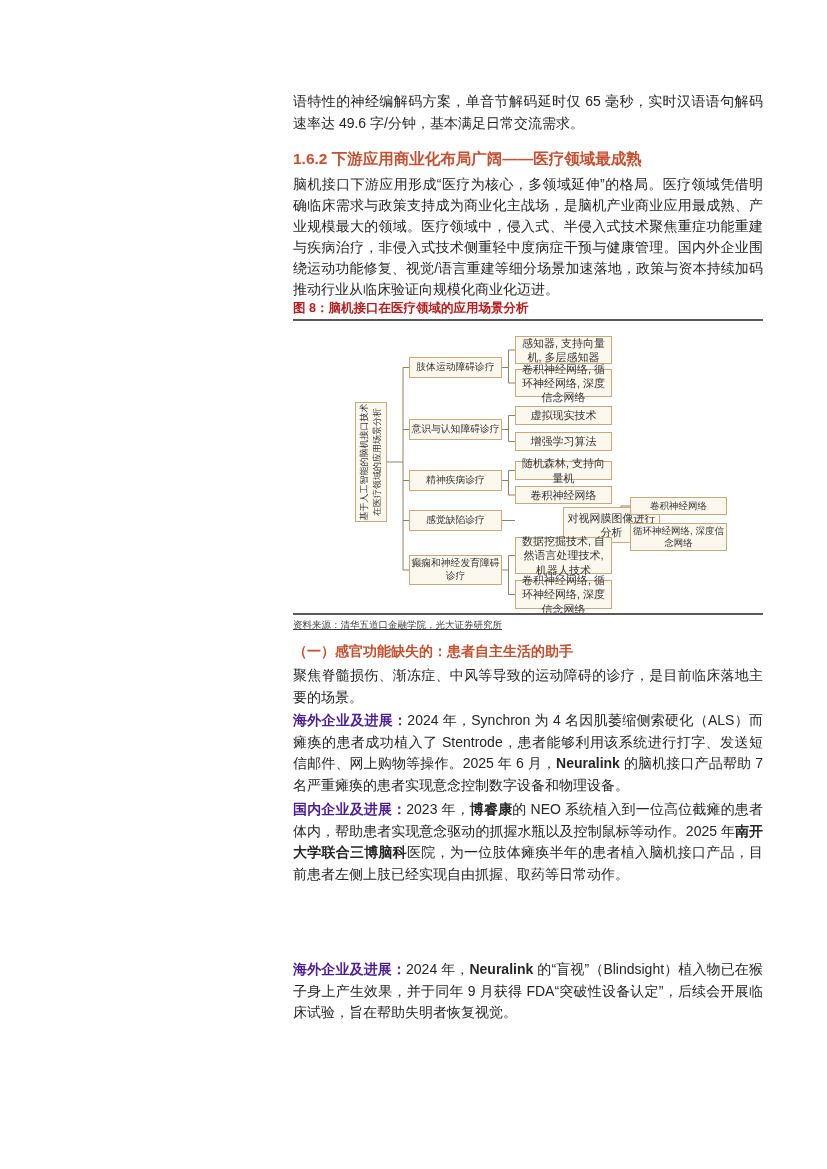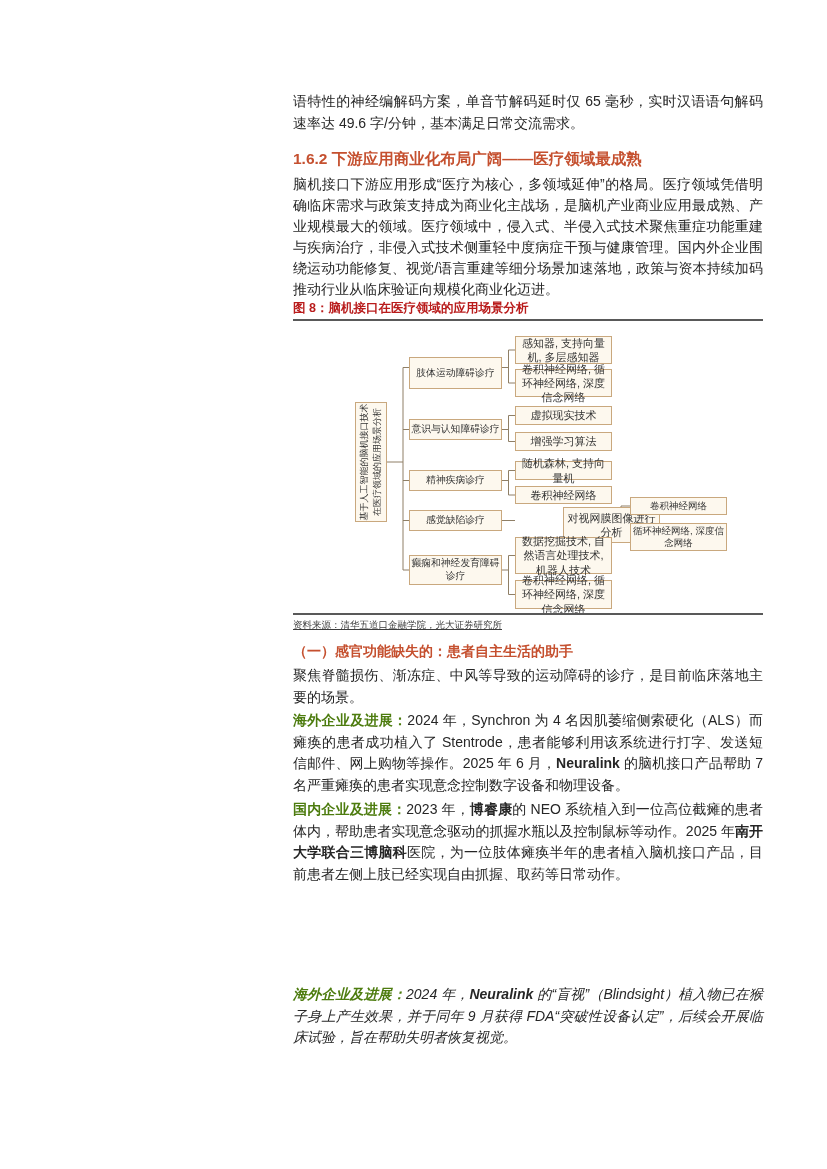--- a/index.html
+++ b/index.html
@@ -7,21 +7,21 @@
     position:relative;width:827px;height:1169px;background:#ffffff;
     margin:0 auto;overflow:hidden;
     font-family:"Liberation Sans","DejaVu Sans",sans-serif;
     color:#262626;
   }
   .body-text{
     position:absolute;left:293px;width:470px;margin:0;
     font-size:14px;line-height:21.5px;text-align:justify;
     color:#262626;
   }
-  .seg-label{color:#4d7c0f;font-weight:bold;}
+  .seg-label{color:#4c1d95;font-weight:bold;}
   .seg-bold{font-weight:bold;}
   .h-main{
     position:absolute;left:293px;width:470px;margin:0;
     font-size:15.5px;font-weight:bold;color:#C5502F;line-height:22px;
   }
   .h-sub{
     position:absolute;left:293px;width:470px;margin:0;
     font-size:14px;font-weight:bold;color:#C5502F;line-height:22px;
   }
   .fig-title{
@@ -40,21 +40,21 @@
   .diagram svg{position:absolute;left:0;top:0;}
   .node{
     position:absolute;box-sizing:border-box;
     border:1px solid #C9A87E;background:#FDF8EE;color:#333;
     display:flex;align-items:center;justify-content:center;
     text-align:center;line-height:1.3;
   }
   .root{left:60px;top:69px;width:32px;height:120px;font-size:9px;}
   .root-rot{transform:rotate(-90deg);white-space:nowrap;line-height:1.45;}
   .l2{left:114px;width:93px;font-size:9.8px;padding:0 1px;}
-  #b1{top:24px;height:32px;}
+  #b1{top:24px;height:21px;}
   #b2{top:86px;height:21px;}
   #b3{top:137px;height:21px;}
   #b4{top:177px;height:21px;}
   #b5{top:222px;height:30px;}
   .l3{left:220px;width:97px;font-size:11px;padding:0 1px;}
   #c1a{top:3px;height:28px;}
   #c1b{top:36px;height:28px;}
   #c2a{top:73px;height:19px;}
   #c2b{top:99px;height:19px;}
   #c3a{top:128px;height:19px;}
@@ -72,21 +72,21 @@
   #fig-title{top:301px;}
   #rule-top{top:319px;}
   #rule-bottom{top:613px;}
   #fig-source{top:619px;}
   #h-s1{top:640px;}
   #s1-p1{top:665px;}
   #s1-p2{top:710px;}
   #s1-p3{top:799px;}
   #h-s2{top:882px;}
   #s2-p1{top:908px;}
-  #s2-p2{top:984px;font-style:italic;}
+  #s2-p2{top:959px;}
 </style>
 </head>
 <body>
 
 <div class="page">
 
   <p class="body-text" id="p-top">语特性的神经编解码方案，单音节解码延时仅 65 毫秒，实时汉语语句解码速率达 49.6 字/分钟，基本满足日常交流需求。</p>
 
   <h2 class="h-main" id="h-162">1.6.2 下游应用商业化布局广阔——医疗领域最成熟</h2>
 

